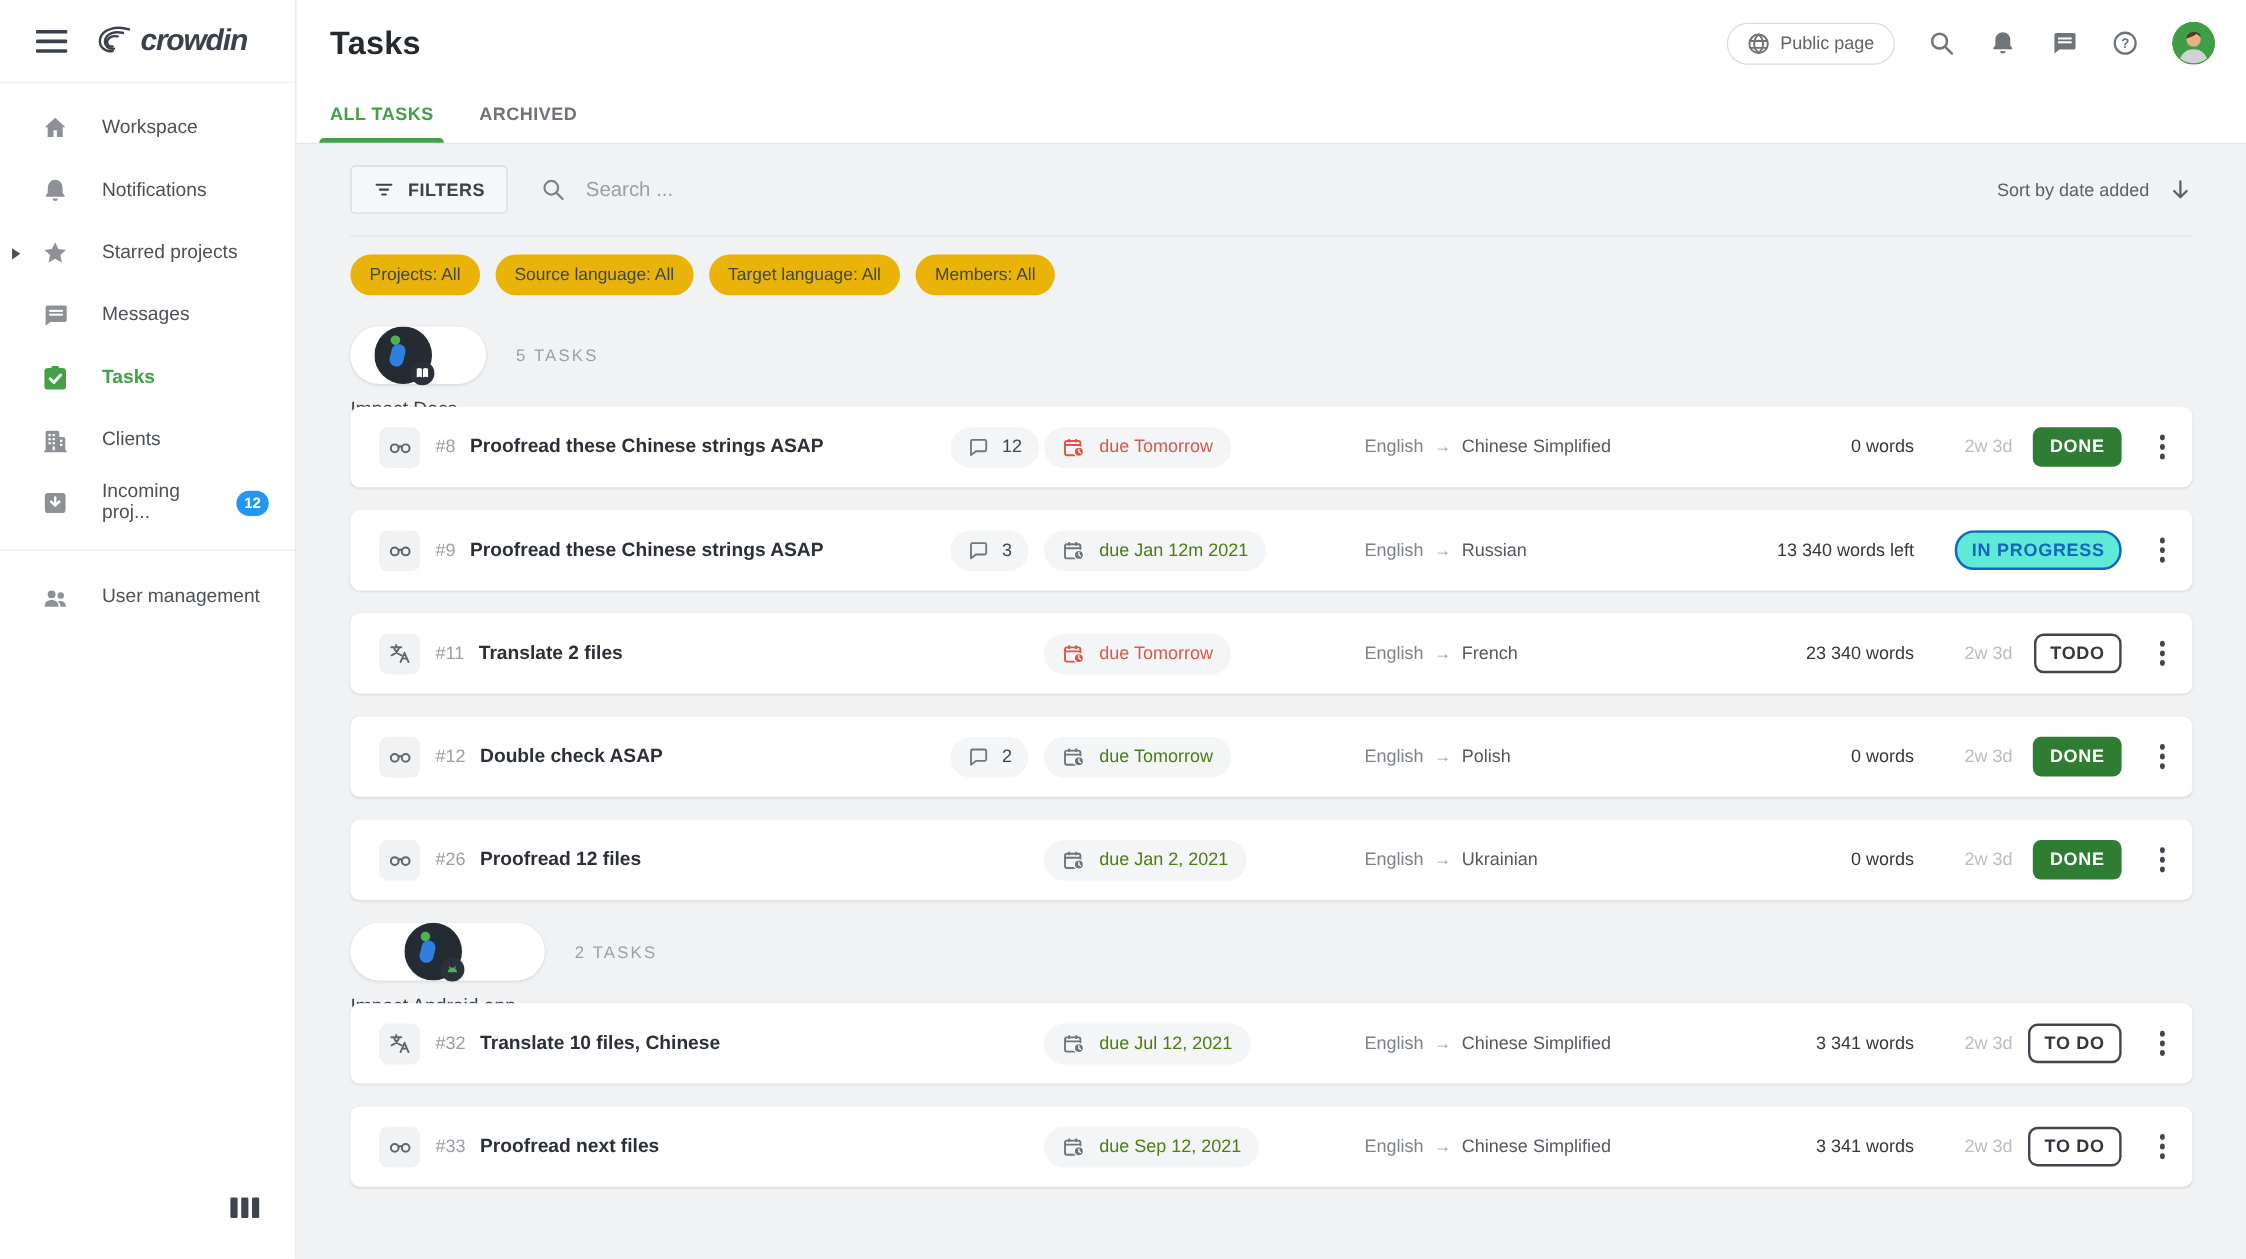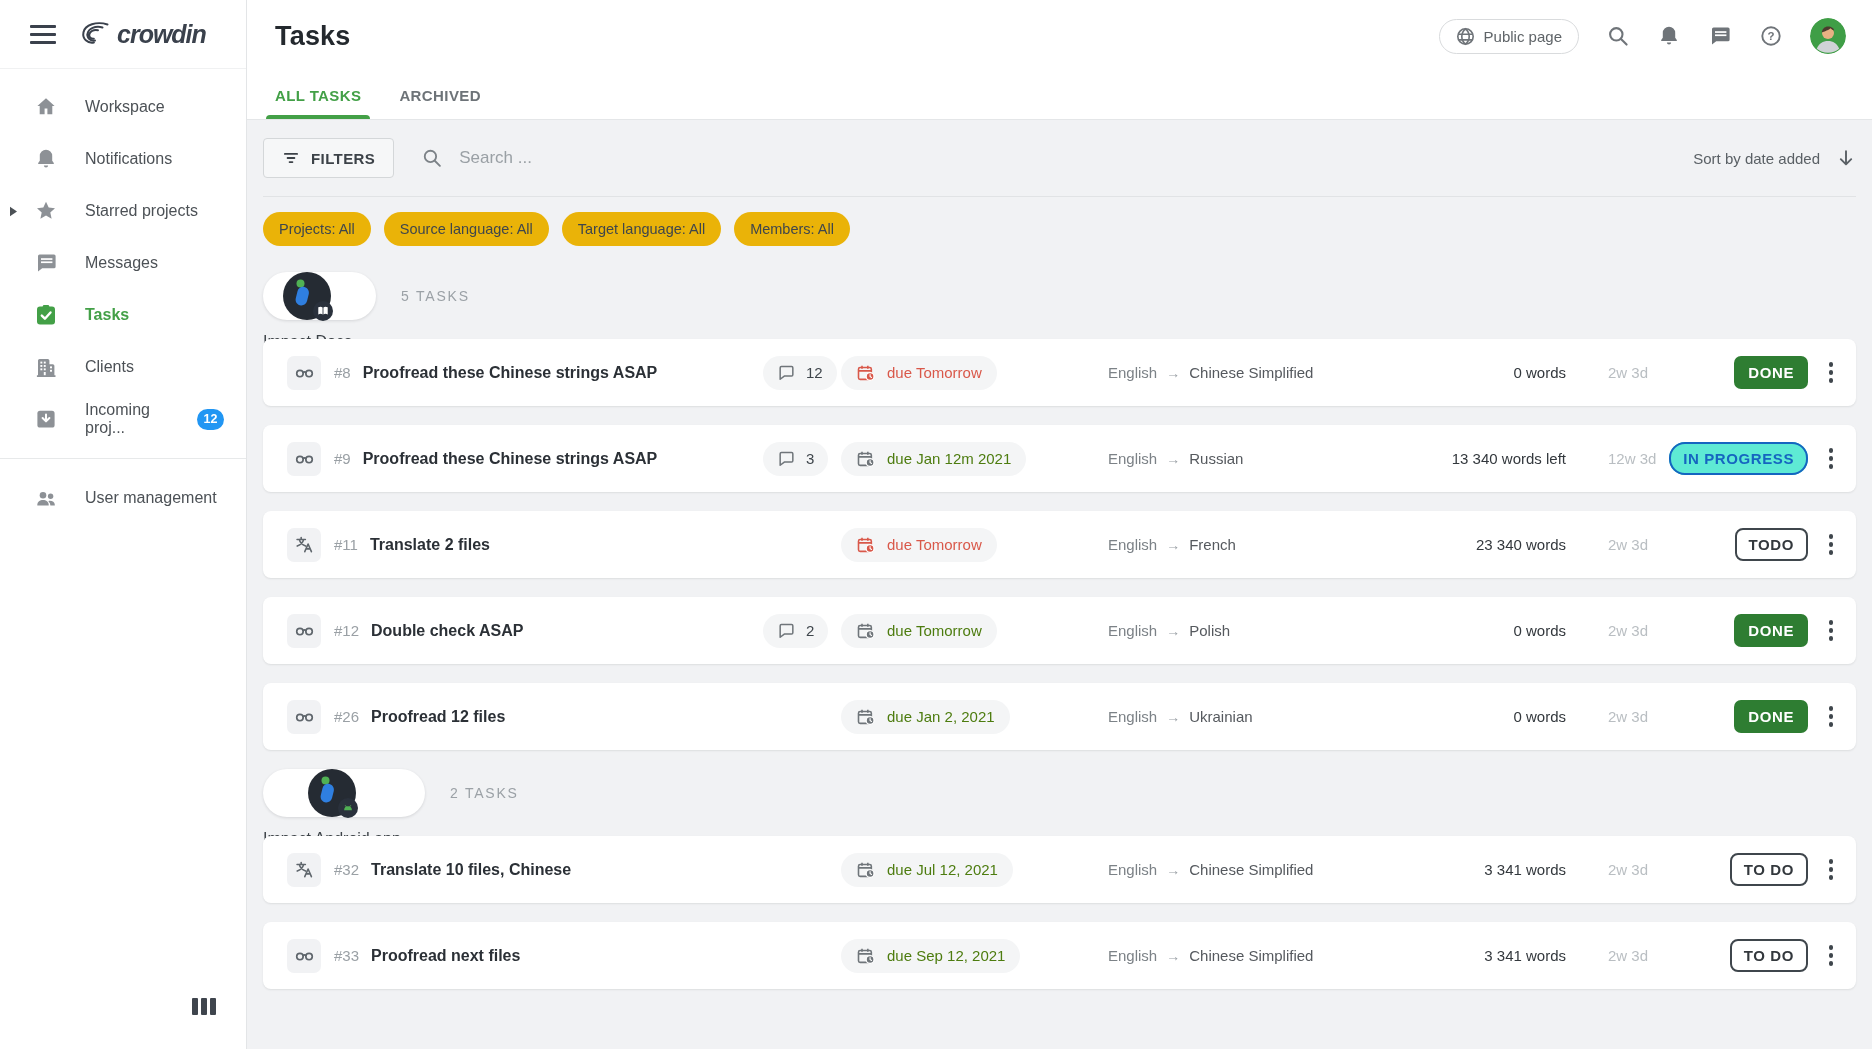--- a/index.html
+++ b/index.html
@@ -40,21 +40,21 @@
   .public-pill { display:flex; align-items:center; gap:9px; border:1px solid #d9dbdd; border-radius:18px; padding:0 16px; height:35px; font-size:15px; color:#5f6468; cursor:pointer; background:#fff; }
   .globe-ic { width:19px; height:19px; color:#6f7479; }
   .icon-btn { width:24px; height:24px; color:#6f7479; cursor:pointer; }
   .avatar { width:36px; height:36px; border-radius:50%; overflow:hidden; cursor:pointer; flex:none; }
 
   .tabs { background:#fff; display:flex; gap:38px; padding:0 28px; border-bottom:1px solid #e4e6e8; height:48px; }
   .tab { display:flex; align-items:center; font-size:15px; font-weight:700; letter-spacing:.4px; color:#6d7378; cursor:pointer; position:relative; }
   .tab.active { color:#43a047; }
   .tab.active::after { content:""; position:absolute; left:-9px; right:-9px; bottom:0; height:4px; background:#43a047; border-radius:4px 4px 0 0; }
 
-  .content { flex:1; padding:0 16px; background:#f1f2f4; overflow:hidden; }
+  .content { flex:1; padding:0 45px; background:#f1f2f4; overflow:hidden; }
 
   .toolbar { display:flex; align-items:center; height:76px; }
   .filters-btn { display:flex; align-items:center; gap:11px; background:#f6f7f8; border:1px solid #d4d7d9; border-radius:4px; padding:0 18px; height:40px; font-size:15px; font-weight:700; color:#3c4248; letter-spacing:.4px; cursor:pointer; font-family:inherit; }
   .filter-ic { width:18px; height:18px; color:#3c4248; }
   .searchbox { display:flex; align-items:center; gap:14px; margin-left:27px; flex:1; }
   .search-ic { width:22px; height:22px; color:#7c8287; }
   .search-input { border:none; outline:none; background:transparent; font-size:17px; color:#33383d; font-family:inherit; flex:1; }
   .search-input::placeholder { color:#9aa0a5; }
   .sort { display:flex; align-items:center; gap:16px; font-size:15px; color:#5a6065; cursor:pointer; }
   .sort-arrow { width:20px; height:20px; color:#5a6065; }
@@ -88,21 +88,21 @@
   .task-card.urgent .cal-ic { color:#d9584a; }
   .t-lang { position:absolute; left:845px; width:458px; }
   .t-lang-row { display:flex; align-items:baseline; font-size:15px; }
   .t-source { color:#7c8287; }
   .t-arrow { color:#9aa0a5; margin:0 9px; font-size:14px; }
   .t-target { color:#55595e; }
   .t-words { margin-left:auto; color:#33383d; }
   .t-bar { margin-top:8px; height:7px; border-radius:4px; background:#eceef0; overflow:hidden; }
   .t-bar-fill { height:100%; background:#43a047; border-radius:4px; }
   .t-age { position:absolute; left:1345px; font-size:15px; color:#b9bec2; }
-  .t-status { position:absolute; right:48px; }
+  .t-status { position:absolute; right:59px; }
   .badge { font-weight:700; font-size:15px; letter-spacing:.6px; white-space:nowrap; cursor:default; }
   .badge.done { background:#2e7d32; color:#fff; border-radius:7px; padding:8px 14px; }
   .badge.progress { border:2px solid #1565c0; color:#1565c0; background:#5eead4; border-radius:16px; padding:6px 12px; }
   .badge.todo { border:2px solid #3f464c; color:#33383d; background:#fff; border-radius:8px; padding:6px 12px; }
   .t-kebab { position:absolute; right:18px; display:flex; flex-direction:column; gap:3.5px; cursor:pointer; padding:5px; }
   .t-kebab span { width:4.5px; height:4.5px; border-radius:50%; background:#3f464c; }
   .group-block + .group-block .group-header { margin-top:7px; }
 </style>
 </head>
 <body>

